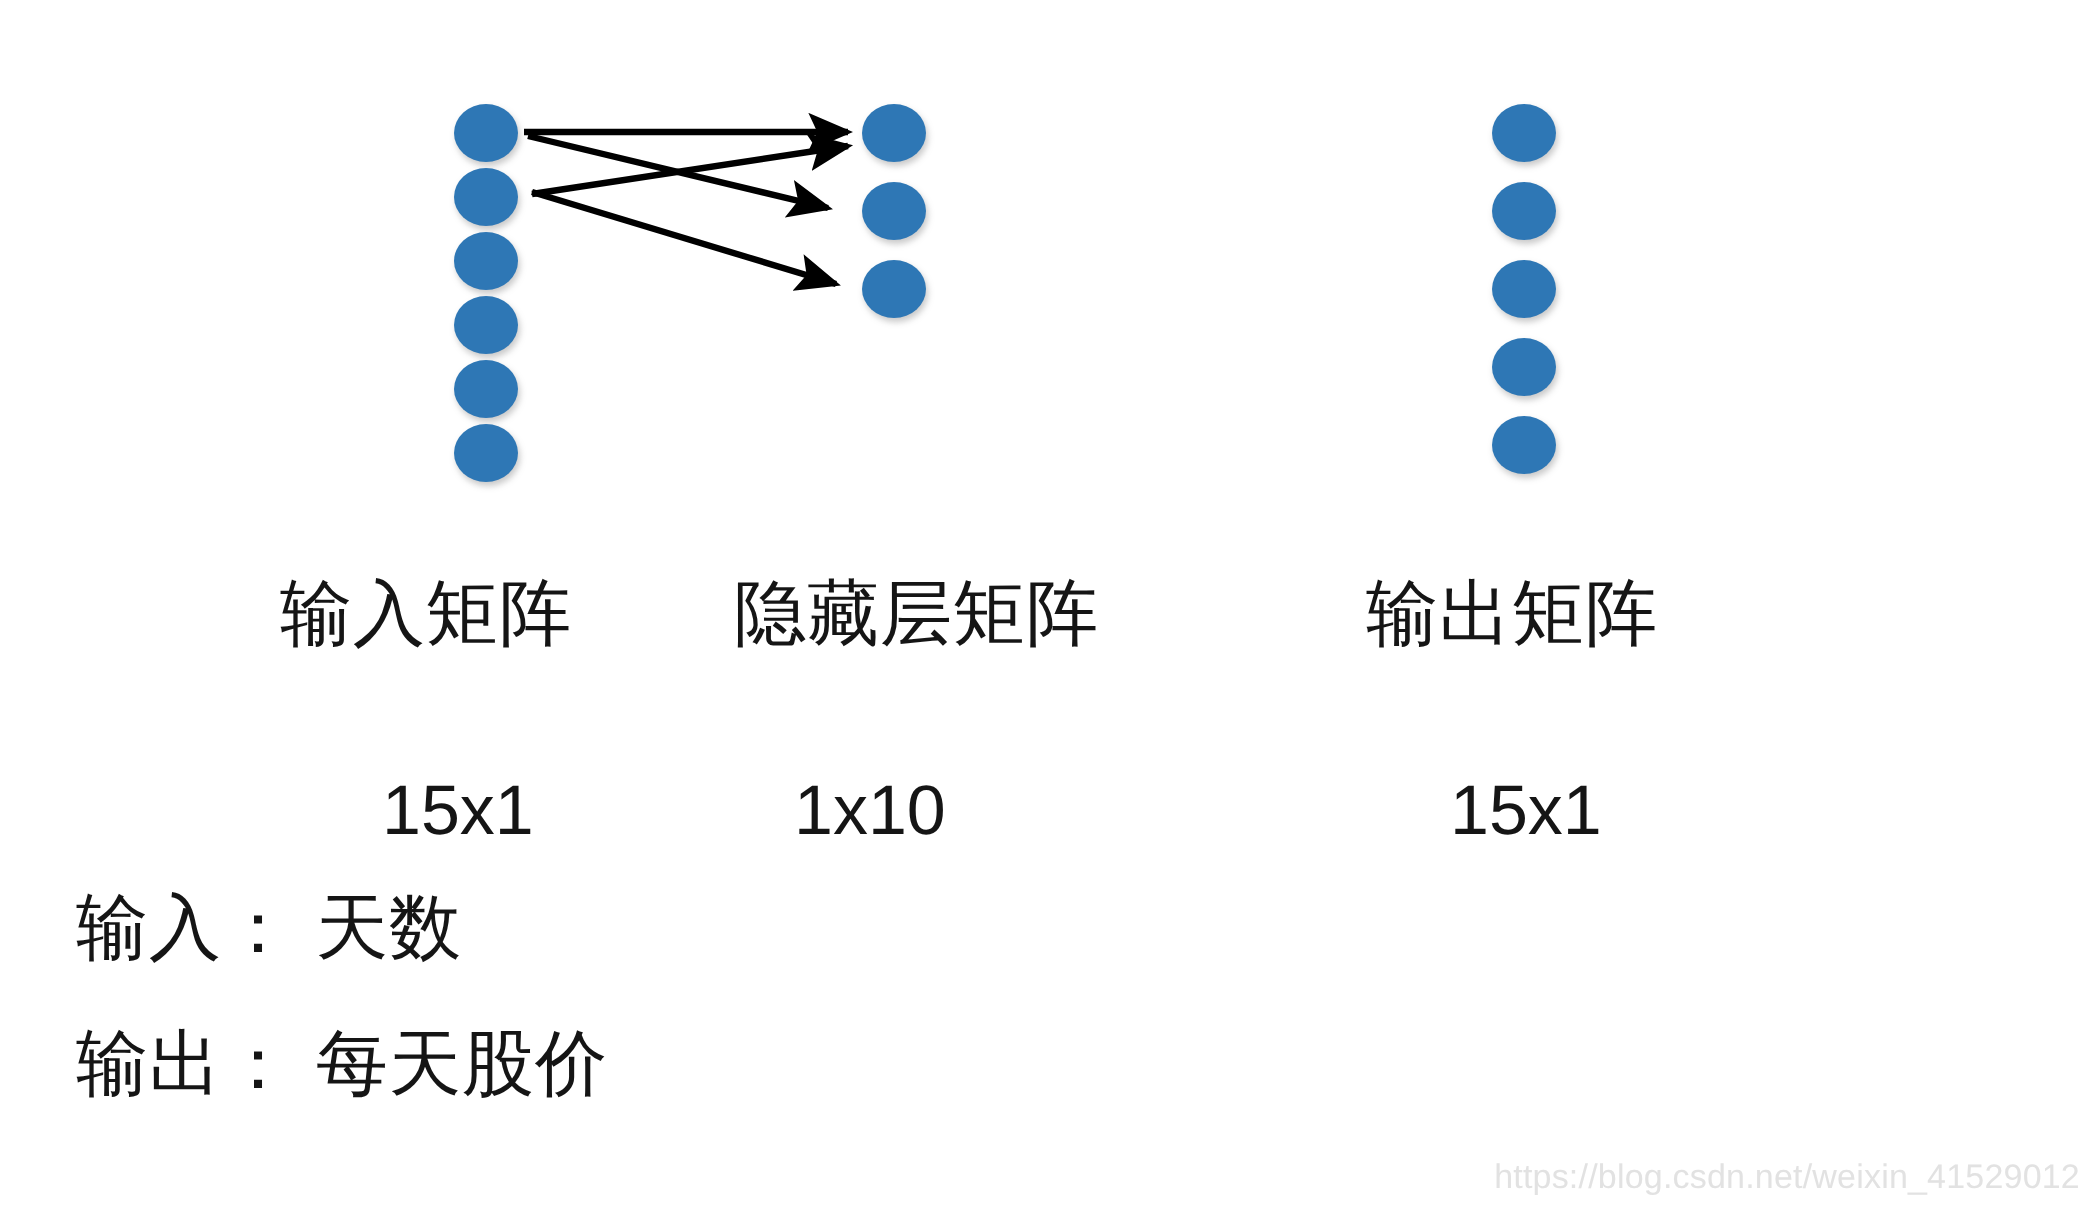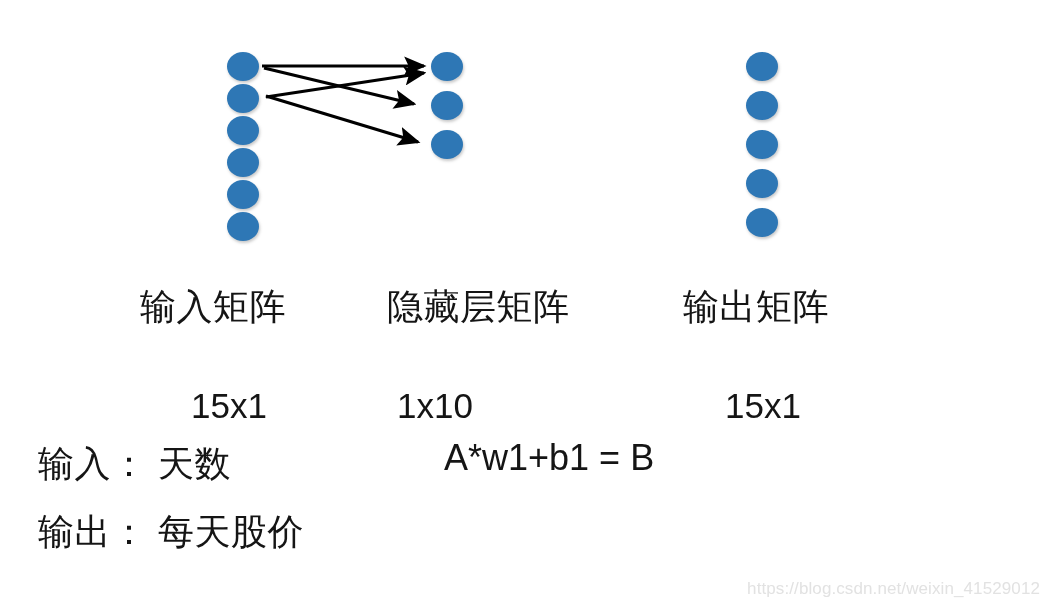--- a/index.html
+++ b/index.html
@@ -151,32 +151,31 @@
         <div class="node" style="left: 14px; top: 51.5px; background: rgb(46, 119, 181);"></div>
         <div class="node" style="left: 14px; top: 90.5px; background: rgb(46, 119, 181);"></div>
         <div class="node" style="left: 14px; top: 129.5px; background: rgb(46, 119, 181);"></div>
         <div class="node" style="left: 14px; top: 168.5px; background: rgb(46, 119, 181);"></div>
         <div class="node" style="left: 14px; top: 207.5px; background: rgb(46, 119, 181);"></div>
       </div>
   </div>
 
   <div class="label-row" style="top:283px;">
     <div class="col-label" style="left:140px;">输入矩阵</div>
-    <div class="col-label" style="left:367px;margin-left:20px;">隐藏层矩阵</div>
+    <div class="col-label" style="left:367px;">隐藏层矩阵</div>
     <div class="col-label" style="left:683px;font-family:Liberation Mono, monospace;">输出矩阵</div>
   </div>
 
   <div class="label-row" style="top:362px;">
     <div class="dim-label" style="left:191px;">15x1</div>
     <div class="dim-label" style="left:397px;">1x10</div>
     <div class="dim-label" style="left:725px;">15x1</div>
   </div>
 
   <div class="io-line" style="left:38px; top:508px;">输出： 每天股价</div>
 
   <div class="io-line" style="left:38px; top:440px;">输入： 天数</div>
 
-  <div class="equation" style="left:444px; top:437px;">A*w1+b1 = B</div>
 
 
   <div id="watermark">https://blog.csdn.net/weixin_41529012</div>
 
 </div>
 
 </body></html>

